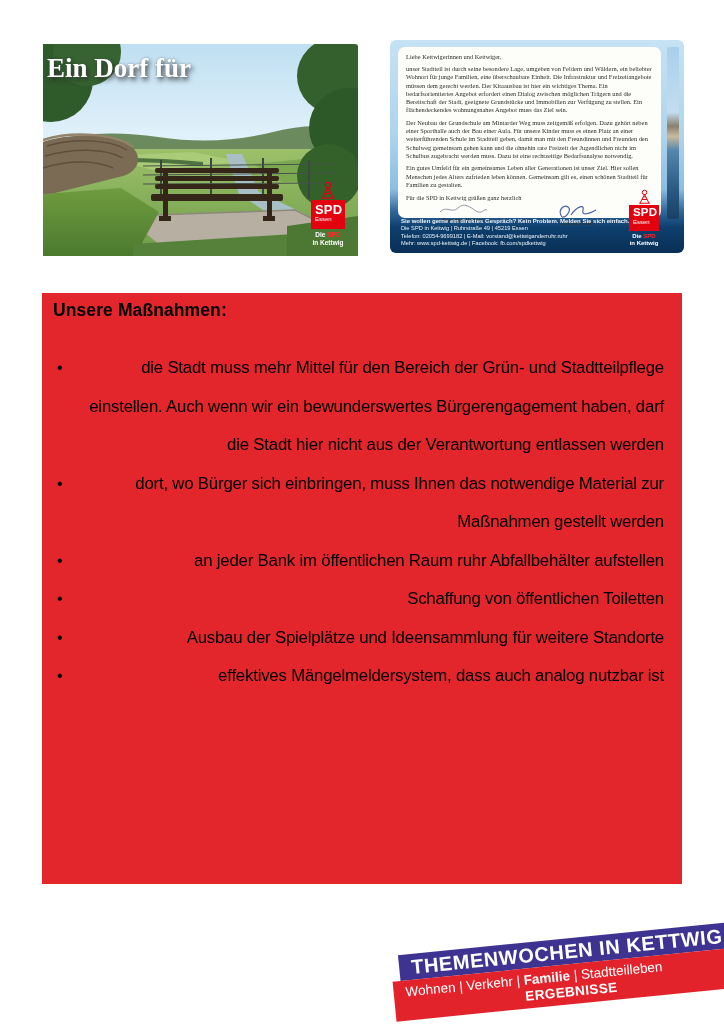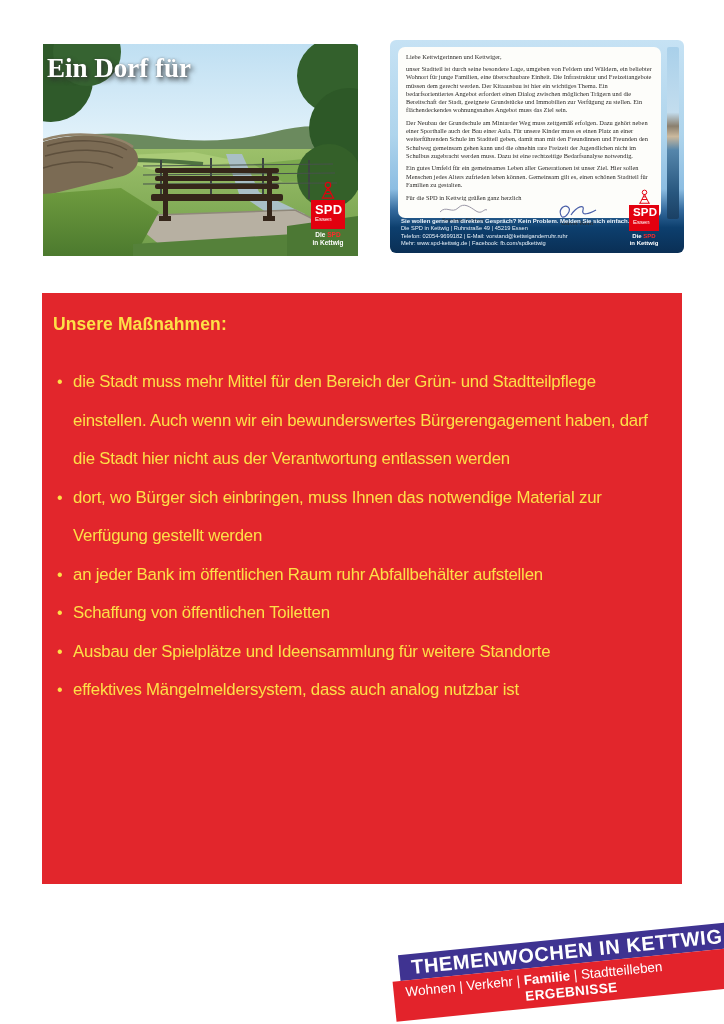--- a/index.html
+++ b/index.html
@@ -71,28 +71,28 @@
   .letter-footer .f1 { font-weight: bold; font-size: 6px; }
   .letter-card .spd-logo { right: 22px; bottom: 6px; }
   .letter-card .spd-logo .square { width: 30px; height: 26px; padding-top: 2px; }
   .letter-card .spd-logo .square .brand { font-size: 11.5px; line-height: 11.5px; }
   .letter-card .spd-logo .claim { font-size: 6px; line-height: 7px; }
 
   
   .measures {
     position: absolute; left: 42px; top: 293px;
     width: 640px; height: 591px;
-    background: #e2262c; color: #fde047;
-    box-sizing: border-box; padding: 21px 12px 0 11px;
+    background: #e2262c; color: #000000;
+    box-sizing: border-box; padding: 7px 12px 0 11px;
   }
   .measures h2 {
     margin: 0; font-size: 17.5px; line-height: 21px; font-weight: bold;
     letter-spacing: 0.1px;
   }
-  .measures ul { list-style: none; margin: 28px 0 0 0; padding: 0 6px 0 3px; }
+  .measures ul { list-style: none; margin: 28px 0 0 0; padding: 0 6px 0 3px; text-align: right; }
   .measures li {
     position: relative; padding-left: 17px;
     font-size: 16.8px; line-height: 38.5px; letter-spacing: -0.2px;
   }
   .measures li::before {
     content: "\2022"; position: absolute; left: 1px; top: 0;
     font-size: 16px;
   }
 
   
@@ -246,21 +246,21 @@
         <div>in Kettwig</div>
       </div>
     </div>
   </div>
 
   <div class="measures">
     <h2>Unsere Maßnahmen:</h2>
     <ul>
 
     <li>die Stadt muss mehr Mittel für den Bereich der Grün- und Stadtteilpflege einstellen. Auch wenn wir ein bewunderswertes Bürgerengagement haben, darf die Stadt hier nicht aus der Verantwortung entlassen werden</li>
-        <li>dort, wo Bürger sich einbringen, muss Ihnen das notwendige Material zur Verfügung gestellt werden</li>
+        <li>dort, wo Bürger sich einbringen, muss Ihnen das notwendige Material zur Maßnahmen gestellt werden</li>
         <li>an jeder Bank im öffentlichen Raum ruhr Abfallbehälter aufstellen</li>
         <li>Schaffung von öffentlichen Toiletten</li>
         <li>Ausbau der Spielplätze und Ideensammlung für weitere Standorte</li>
         <li>effektives Mängelmeldersystem, dass auch analog nutzbar ist</li>
       </ul>
   </div>
 
   <div class="banner">
     <div class="band-top">
       <span>THEMENWOCHEN IN KETTWIG</span>

